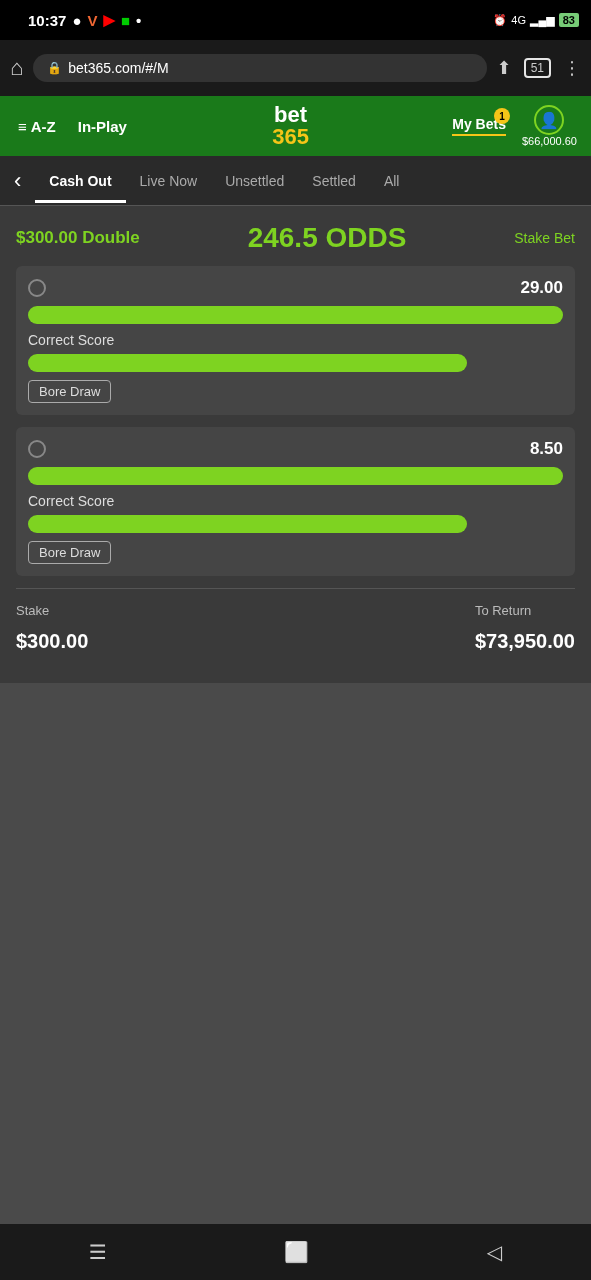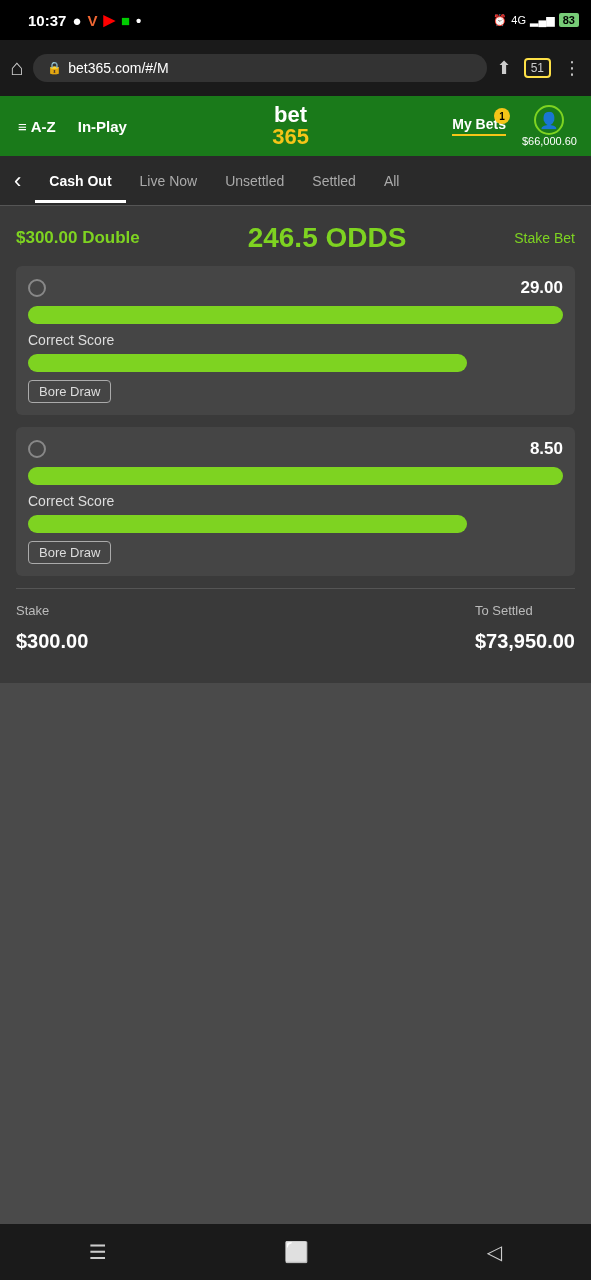--- a/index.html
+++ b/index.html
@@ -69,21 +69,21 @@
     }
     .lock-icon { font-size: 12px; color: #aaa; }
     .browser-actions {
       display: flex;
       align-items: center;
       gap: 12px;
       color: #ccc;
       font-size: 18px;
     }
     .tab-count {
-      border: 2px solid #fde047;
+      border: 2px solid #e5e5e5;
       border-radius: 4px;
       padding: 1px 5px;
       font-size: 12px;
     }
 
     
     .top-nav {
       background: #1a7a1a;
       display: flex;
       align-items: center;
@@ -458,21 +458,21 @@
     <div class="progress-bar-container2"></div>
     <span class="leg-selection-badge">Bore Draw</span>
   </div>
 
   <div class="stake-section">
     <div class="stake-col">
       <div class="stake-label">Stake</div>
       <div class="stake-value">$300.00</div>
     </div>
     <div class="stake-col">
-      <div class="stake-label">To Settled</div>
+      <div class="stake-label">To Return</div>
       <div class="stake-value">$73,950.00</div>
     </div>
   </div>
 
 
 </div>
 
 <div class="empty-area"></div>
 
 <div class="bottom-bar">

